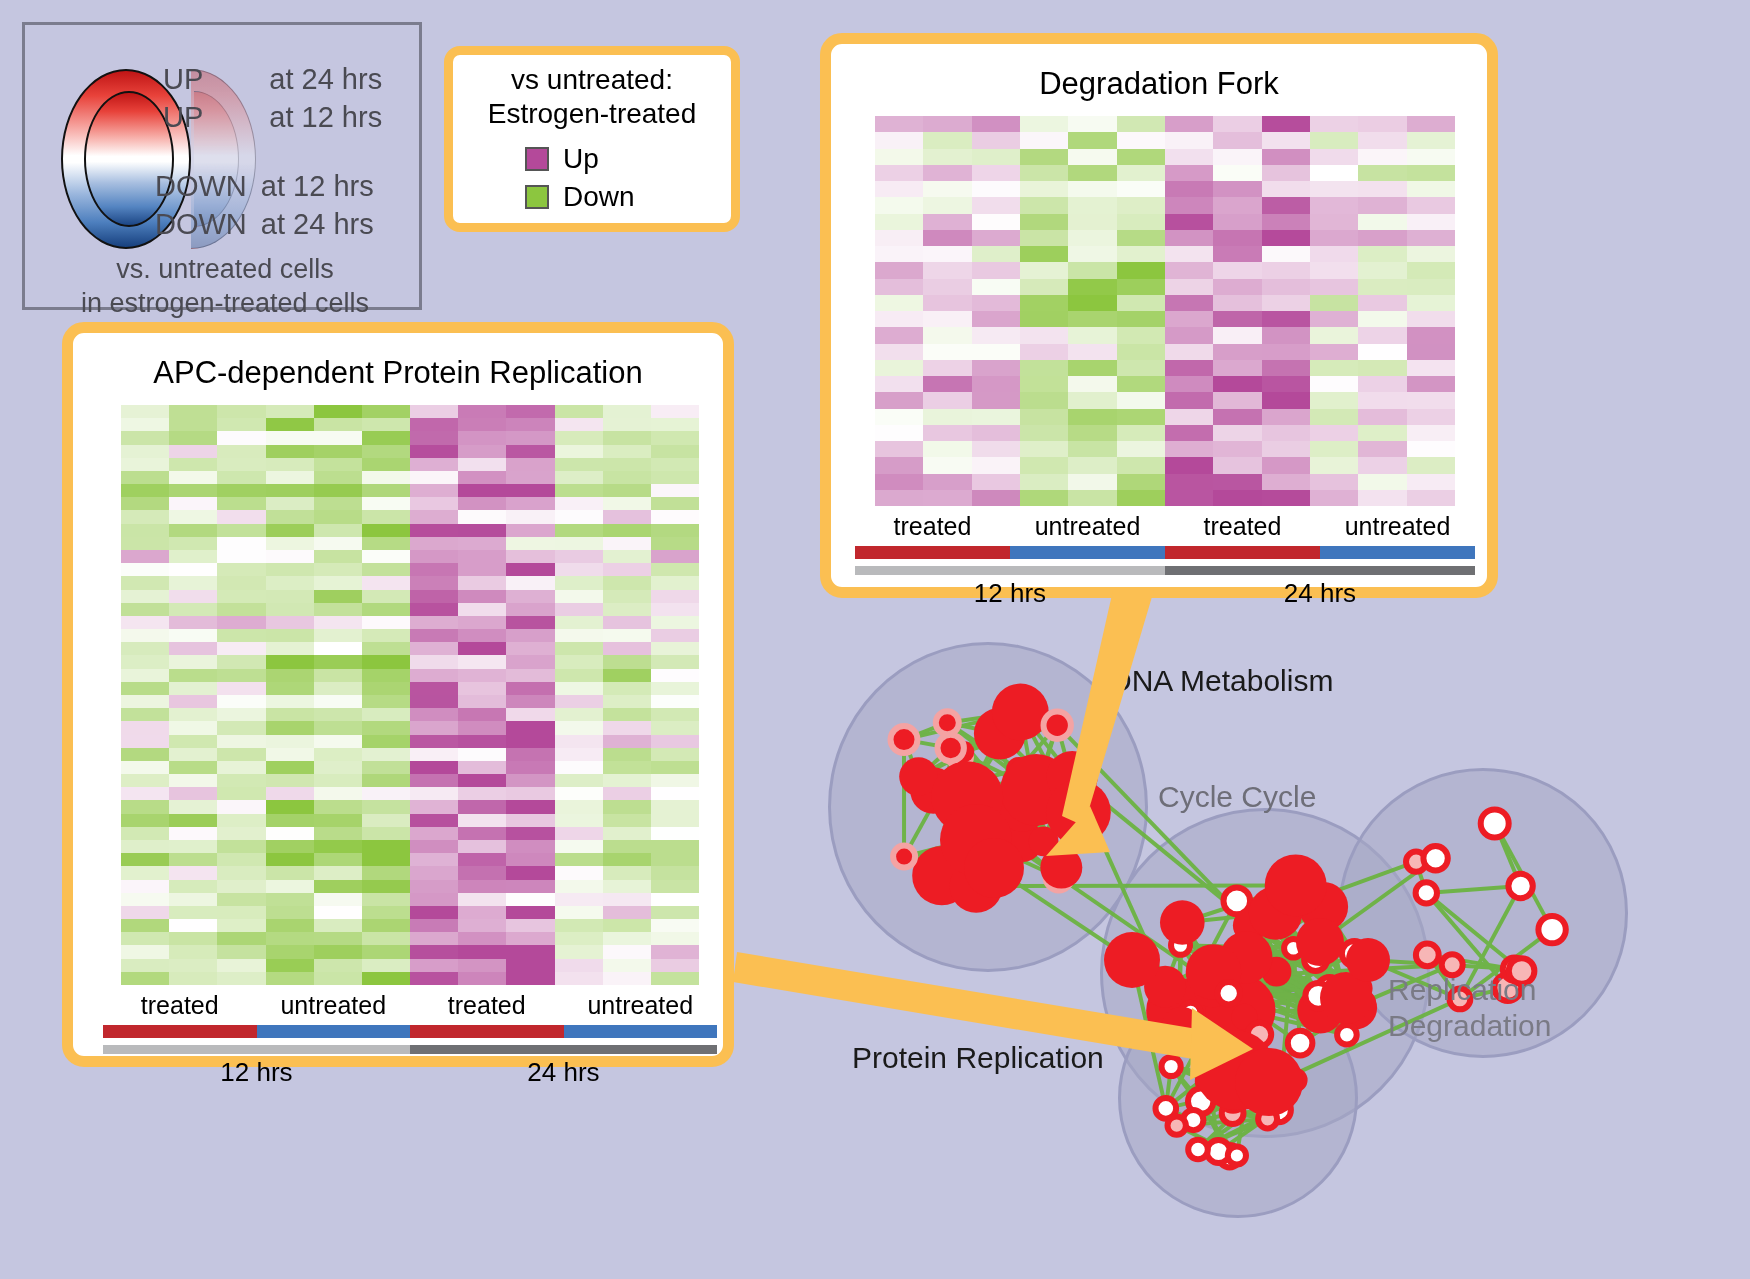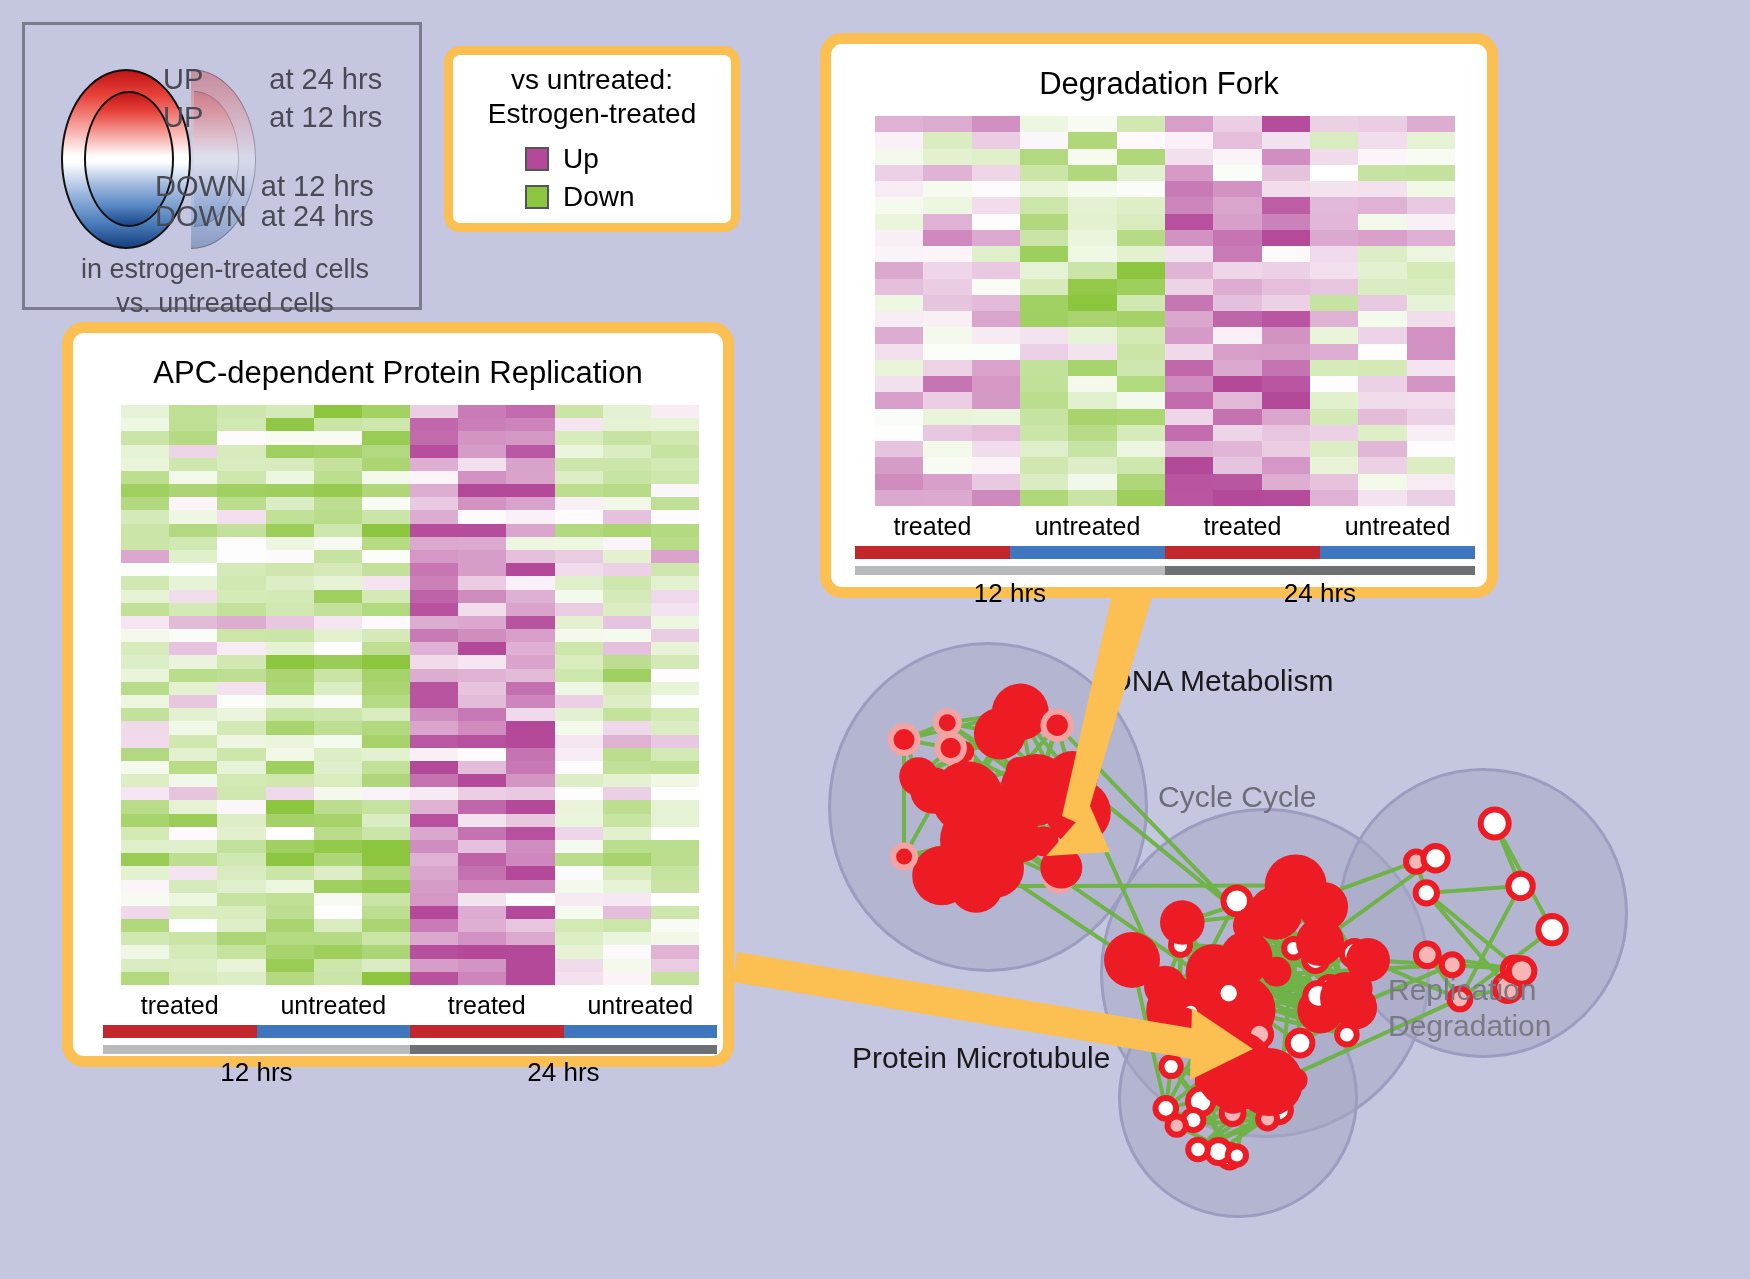--- a/index.html
+++ b/index.html
@@ -45,21 +45,21 @@
     border:1px solid rgba(40,40,60,.25);
     box-sizing:border-box;
     clip-path: inset(0 0 0 50%);
   }
   .legend-row{position:absolute;font-size:29px;color:#4a4a52;white-space:nowrap;}
   .legend-row .kw{display:inline-block;}
   .legend-row .tm{display:inline-block;}
   #lr0{left:138px;top:38px;}
   #lr1{left:138px;top:76px;}
   #lr2{left:130px;top:145px;}
-  #lr3{left:130px;top:175px;}
+  #lr3{left:130px;top:183px;}
   #lr0 .tm,#lr1 .tm{margin-left:66px;}
   #lr2 .tm,#lr3 .tm{margin-left:14px;}
   #legend-caption{
     position:absolute;left:0;top:228px;width:400px;text-align:center;
     font-size:27px;color:#4a4a52;line-height:1.25;
   }
 
   
   #updown-card{
     left:444px;top:46px;width:296px;height:186px;
@@ -120,22 +120,22 @@
     <span class="kw">UP</span><span class="tm">at 12 hrs</span>
   </div>
   <div class="legend-row" id="lr2">
     <span class="kw">DOWN</span><span class="tm">at 12 hrs</span>
   </div>
   <div class="legend-row" id="lr3">
     <span class="kw">DOWN</span><span class="tm">at 24 hrs</span>
   </div>
 
   <div id="legend-caption">
+    <div>vs. untreated cells</div>
     <div>in estrogen-treated cells</div>
-    <div>vs. untreated cells</div>
   </div>
 </div>
 
 <div class="abs" id="updown-card">
   <div class="ud-title">
     <div>vs untreated:</div>
     <div>Estrogen-treated</div>
   </div>
   <div class="ud-item" id="ud-up">
     <span class="swatch" style="background:#b4499a"></span>
@@ -1442,21 +1442,21 @@
       </g>
   </svg>
 
   <div class="cluster-label" style="left:330px;top:64px;color:#1a1a1a;">DNA Metabolism</div>
   <div class="cluster-label" style="left:378px;top:180px;color:#6e6e78;">Cycle Cycle</div>
   <div class="cluster-label" style="left:608px;top:372px;color:#7a7a85;line-height:1.2;">
     <div>Replication</div>
     <div>Degradation</div>
   </div>
   <div class="cluster-label" style="left:72px;top:440px;color:#1a1a1a;line-height:1.2;">
-    <div>Protein Microtubule</div>
+    <div>Protein Replication</div>
   </div>
 </div>
 
 <svg class="abs" style="left:0;top:0;width:1750px;height:1279px;pointer-events:none;" viewBox="0 0 1750 1279" xmlns="http://www.w3.org/2000/svg">
   <g>
     <polygon points="1113,590 1154,590 1084,826 1062,816" fill="#fbbf52"></polygon>
     <polygon points="1090,806 1046,856 1110,852" fill="#fbbf52"></polygon>
   </g>
   <g>
     <polygon points="737,952 1209,1031 1205,1061 733,982" fill="#fbbf52"></polygon>

